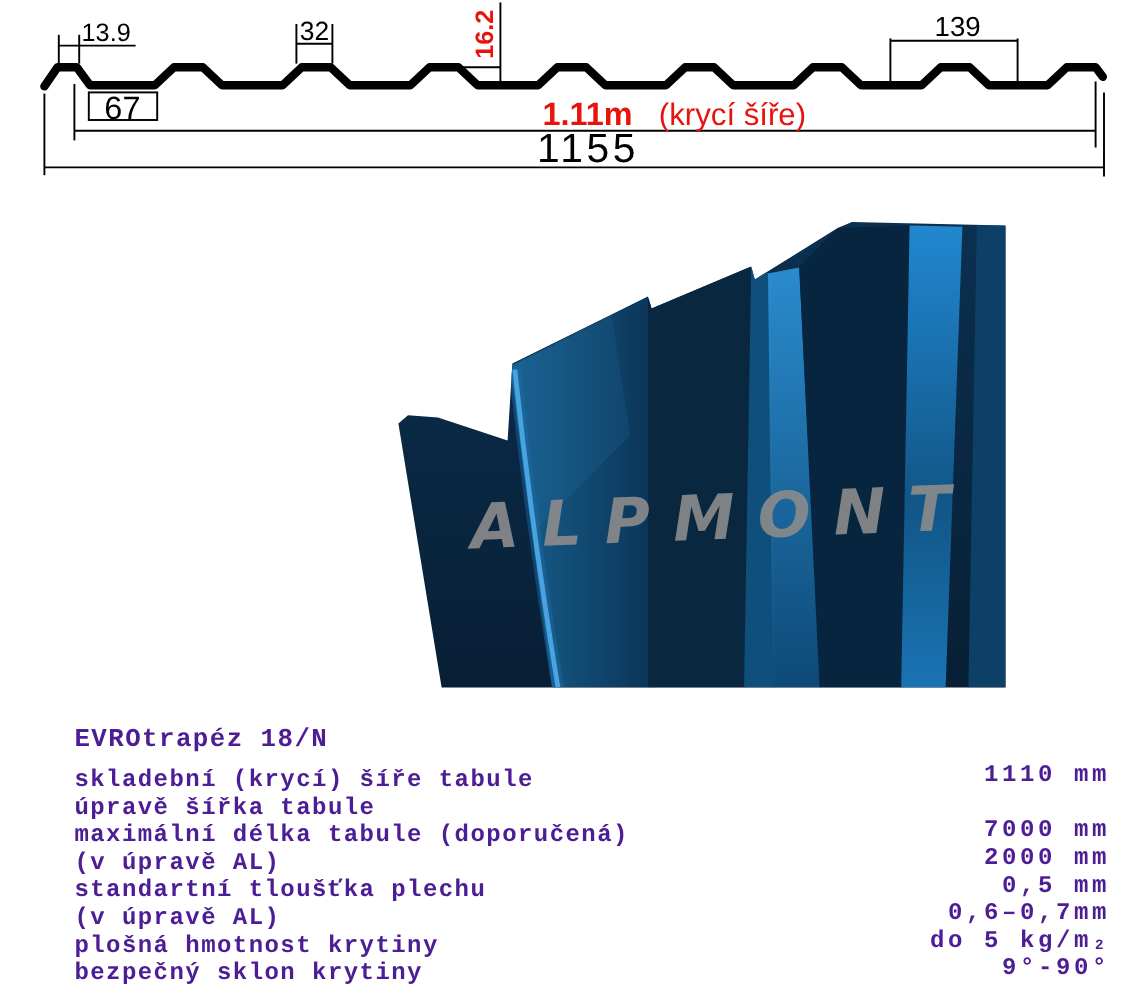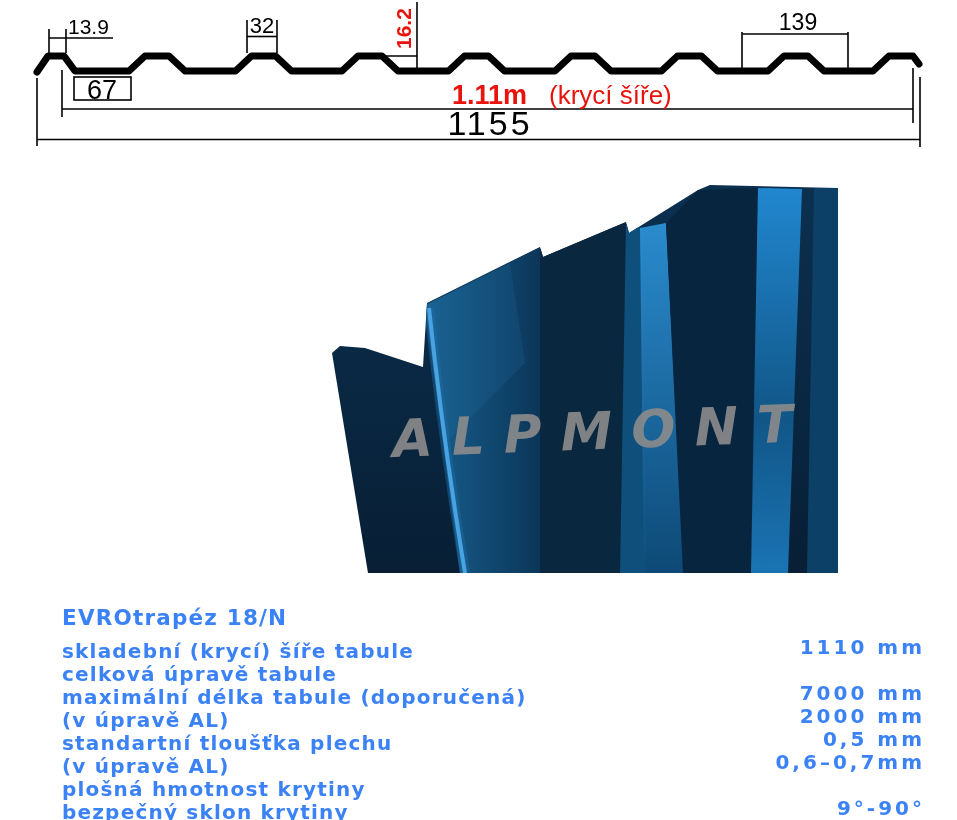--- a/index.html
+++ b/index.html
@@ -5,21 +5,21 @@
   html,body{margin:0;padding:0;background:#ffffff;}
   .page{
     position:relative;width:957px;height:820px;background:#ffffff;overflow:hidden;
     font-family:"DejaVu Sans","Liberation Sans",sans-serif;
   }
   .diagram-svg{position:absolute;left:0;top:0;}
   .photo-svg{position:absolute;left:310px;top:183px;}
   .dim-num{font-family:"Liberation Sans",sans-serif;fill:#000;}
   .dim-line{stroke:#000;stroke-width:1.6;}
   .profile{fill:none;stroke:#000;stroke-width:7;stroke-linejoin:round;stroke-linecap:round;}
-  .specs{position:absolute;left:0;top:606px;width:882px;color:#3b82f6;font-weight:bold;}
+  .specs{position:absolute;left:0;top:606px;width:882px;color:#4c1d95;font-weight:bold;font-family:Liberation Mono, monospace;}
   .spec-title{margin-left:62px;font-size:21.5px;letter-spacing:1.2px;line-height:23px;margin-bottom:6px;white-space:nowrap;}
   .spec-row{position:relative;height:23px;}
   .spec-label{position:absolute;left:62px;top:4px;font-size:20px;letter-spacing:1.2px;white-space:nowrap;}
   .spec-value{position:absolute;left:625px;top:0;width:300px;text-align:right;font-size:20px;letter-spacing:3px;white-space:nowrap;}
 </style>
 </head>
 <body>
 
 <div class="page">
 
@@ -127,40 +127,41 @@
   </svg>
 
   <div class="specs">
     <div class="spec-title">EVROtrapéz 18/N</div>
 
     <div class="spec-row">
       <span class="spec-label">skladební (krycí) šíře tabule</span>
       <span class="spec-value">1110 mm</span>
     </div>
     <div class="spec-row">
-      <span class="spec-label">celková úpravě tabule</span>
+      <span class="spec-label">úpravě šířka tabule</span>
     </div>
     <div class="spec-row">
       <span class="spec-label">maximální délka tabule (doporučená)</span>
       <span class="spec-value">7000 mm</span>
     </div>
     <div class="spec-row">
       <span class="spec-label">(v úpravě AL)</span>
       <span class="spec-value">2000 mm</span>
     </div>
     <div class="spec-row">
       <span class="spec-label">standartní tloušťka plechu</span>
       <span class="spec-value">0,5 mm</span>
     </div>
     <div class="spec-row">
       <span class="spec-label">(v úpravě AL)</span>
       <span class="spec-value">0,6–0,7mm</span>
     </div>
     <div class="spec-row">
       <span class="spec-label">plošná hmotnost krytiny</span>
+      <span class="spec-value">do 5 kg/m₂</span>
     </div>
     <div class="spec-row">
       <span class="spec-label">bezpečný sklon krytiny</span>
       <span class="spec-value">9°-90°</span>
     </div>
   </div>
 
 </div>
 
 </body></html>

